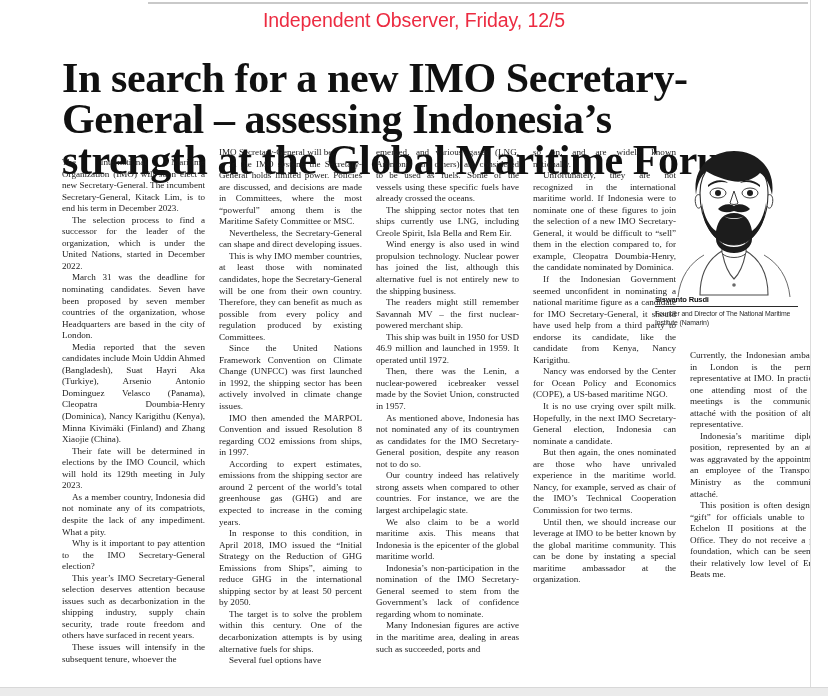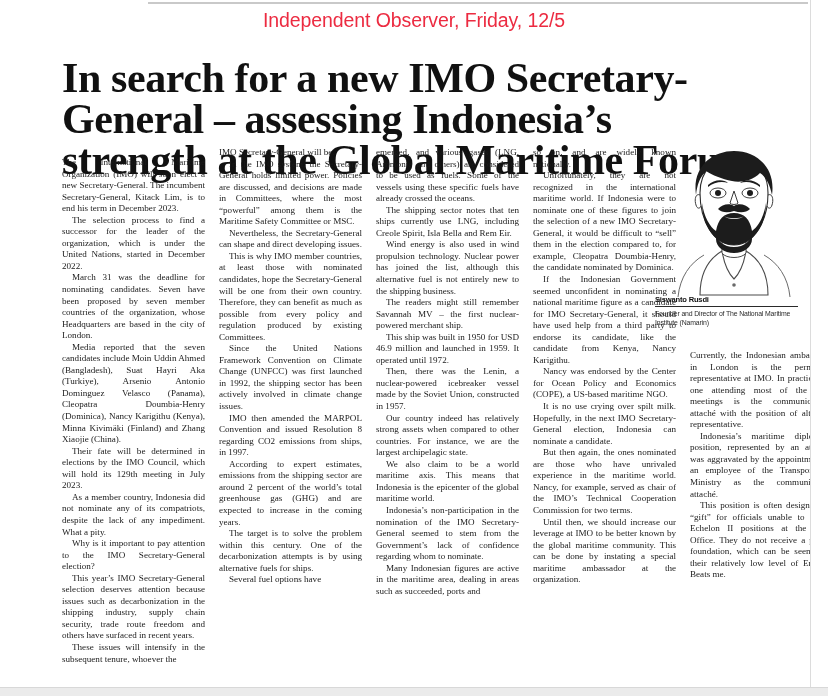--- a/index.html
+++ b/index.html
@@ -170,31 +170,33 @@
     </div>
 
     <div class="col c2">
       <p class="noindent">IMO Secretary-General will be.</p>
       <p>In the IMO system, the Secretary-General holds limited power. Policies are discussed, and decisions are made in Committees, where the most “powerful” among them is the Maritime Safety Committee or MSC.</p>
       <p>Nevertheless, the Secretary-General can shape and direct developing issues.</p>
       <p>This is why IMO member countries, at least those with nominated candidates, hope the Secretary-General will be one from their own country. Therefore, they can benefit as much as possible from every policy and regulation produced by existing Committees.</p>
       <p>Since the United Nations Framework Convention on Climate Change (UNFCC) was first launched in 1992, the shipping sector has been actively involved in climate change issues.</p>
       <p>IMO then amended the MARPOL Convention and issued Resolution 8 regarding CO2 emissions from ships, in 1997.</p>
       <p>According to expert estimates, emissions from the shipping sector are around 2 percent of the world’s total greenhouse gas (GHG) and are expected to increase in the coming years.</p>
+      <p>In response to this condition, in April 2018, IMO issued the “Initial Strategy on the Reduction of GHG Emissions from Ships”, aiming to reduce GHG in the international shipping sector by at least 50 percent by 2050.</p>
       <p>The target is to solve the problem within this century. One of the decarbonization attempts is by using alternative fuels for ships.</p>
       <p>Several fuel options have</p>
     </div>
 
     <div class="col c3">
       <p class="noindent">emerged, and various gases (LNG, Ammonia and others) are considered to be used as fuels. Some of the vessels using these specific fuels have already crossed the oceans.</p>
       <p>The shipping sector notes that ten ships currently use LNG, including Creole Spirit, Isla Bella and Rem Eir.</p>
       <p>Wind energy is also used in wind propulsion technology. Nuclear power has joined the list, although this alternative fuel is not entirely new to the shipping business.</p>
       <p>The readers might still remember Savannah MV – the first nuclear-powered merchant ship.</p>
       <p>This ship was built in 1950 for USD 46.9 million and launched in 1959. It operated until 1972.</p>
       <p>Then, there was the Lenin, a nuclear-powered icebreaker vessel made by the Soviet Union, constructed in 1957.</p>
+      <p>As mentioned above, Indonesia has not nominated any of its countrymen as candidates for the IMO Secretary-General position, despite any reason not to do so.</p>
       <p>Our country indeed has relatively strong assets when compared to other countries. For instance, we are the largest archipelagic state.</p>
       <p>We also claim to be a world maritime axis. This means that Indonesia is the epicenter of the global maritime world.</p>
       <p>Indonesia’s non-participation in the nomination of the IMO Secretary-General seemed to stem from the Government’s lack of confidence regarding whom to nominate.</p>
       <p>Many Indonesian figures are active in the maritime area, dealing in areas such as succeeded, ports and</p>
     </div>
 
     <div class="col c4">
       <p class="noindent">so on, and are widely known nationally.</p>
       <p>Unfortunately, they are not recognized in the international maritime world. If Indonesia were to nominate one of these figures to join the selection of a new IMO Secretary-General, it would be difficult to “sell” them in the election compared to, for example, Cleopatra Doumbia-Henry, the candidate nominated by Dominica.</p>
       <p>If the Indonesian Government seemed unconfident in nominating a national maritime figure as a candidate for IMO Secretary-General, it should have used help from a third party to endorse its candidate, like the candidate from Kenya, Nancy Karigithu.</p>

